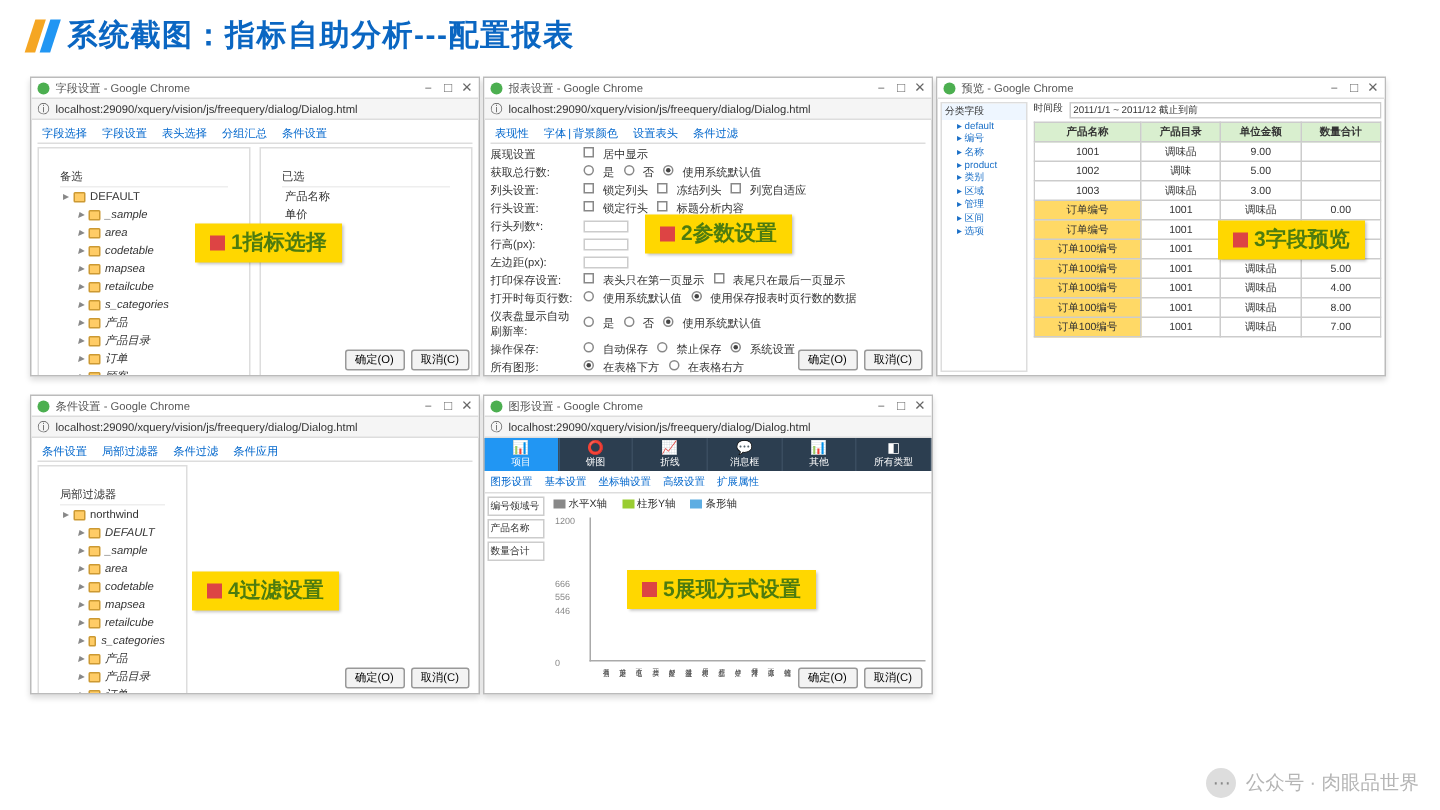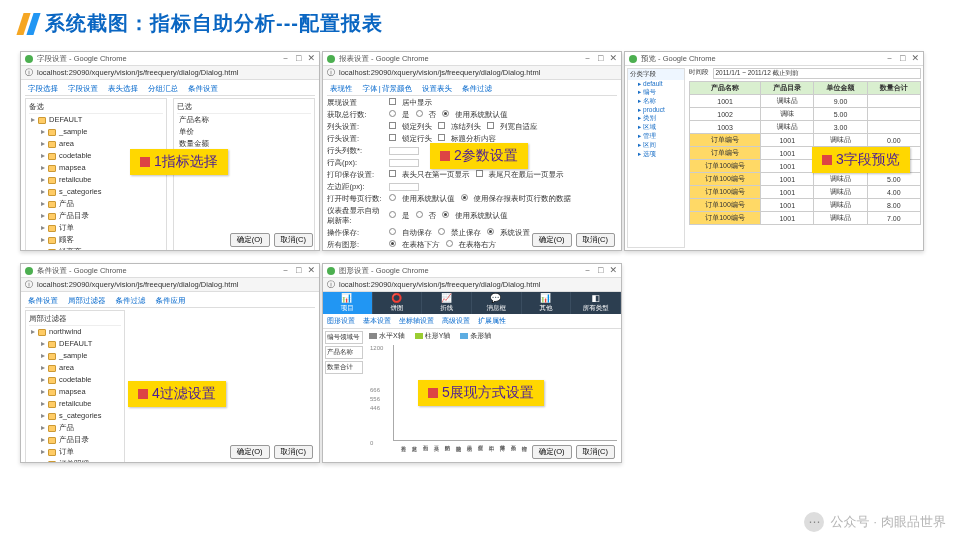--- a/index.html
+++ b/index.html
@@ -26,24 +26,24 @@
   .addr .url { flex: 1; color: #333; font-size: 7.5px; white-space: nowrap; overflow: hidden; text-overflow: ellipsis; }
   .win-body { flex: 1; overflow: hidden; padding: 3px 4px; position: relative; }
   
   .tabs { display: flex; gap: 4px; font-size: 7.5px; color: #06c; margin-bottom: 2px; border-bottom: 1px solid #ddd; }
   .tabs span { padding: 1px 3px; cursor: default; font-family: Liberation Mono, monospace; }
   
   .tree { font-size: 7.5px; line-height: 12px; color: #333; }
   .tree .itm { display: flex; align-items: center; gap: 3px; padding-left: 2px; }
   .tree .fld::before { content: "▸"; color: #888; font-size: 8px; }
   .tree .ico-folder { width: 8px; height: 7px; background: #ffcc66; border: 1px solid #cc9933; border-radius: 1px; }
-  .tree .intree { padding-left: 12px; }
+  .tree .intree { padding-left: 12px; font-style: italic; }
   
   .two { display: flex; gap: 6px; height: 100%; }
-  .col { flex: 1; border: 1px solid #ddd; padding: 3px; overflow: hidden; }
+  .col { flex: 1; border: 1px solid #ddd; padding: 14px; overflow: hidden; }
   .colhead { font-size: 7.5px; color: #333; padding-bottom: 1px; border-bottom: 1px solid #eee; }
   
   .frm .row { display: flex; align-items: center; gap: 4px; font-size: 7.5px; margin-bottom: 2px; }
   .frm .lab { width: 58px; color: #333; text-align: left; }
   .frm .opts { display: flex; gap: 6px; flex-wrap: wrap; }
   .ra { display: inline-block; width: 7px; height: 7px; border: 1px solid #888; border-radius: 50%; }
   .ra.on::after { content: ""; display: block; width: 3px; height: 3px; background: #444; border-radius: 50%; margin: 1px; }
   .ck { display: inline-block; width: 7px; height: 7px; border: 1px solid #888; }
   
   .dlg-footer { position: absolute; bottom: 3px; right: 6px; display: flex; gap: 4px; }
@@ -65,21 +65,21 @@
   .chart-area { position: relative; height: 96px; margin: 2px 4px 0 28px; border-left: 1px solid #aaa; border-bottom: 1px solid #aaa; }
   .grid-y { position: absolute; left: -24px; font-size: 6px; color: #888; }
   .bars { position: absolute; bottom: 0; left: 4px; right: 0; display: flex; align-items: flex-end; gap: 2px; height: 100%; }
   .grp { display: flex; gap: 1px; align-items: flex-end; }
   .bar { width: 4px; }
   .bar.b1 { background: #9acd32; }
   .bar.b2 { background: #5dade2; }
   .xlabels { display: flex; gap: 2px; margin-left: 32px; font-size: 5.5px; color: #555; }
   .xlabels span { width: 9px; writing-mode: vertical-rl; text-orientation: upright; line-height: 1; height: 30px; overflow: hidden; }
   
-  .callout { position: absolute; background: #ffd700; color: #4c1d95; font-size: 14px; font-weight: 400; padding: 4px 10px; box-shadow: 1px 1px 2px rgba(0,0,0,.25); white-space: nowrap; z-index: 50; }
+  .callout { position: absolute; background: #ffd700; color: #4d7c0f; font-size: 14px; font-weight: 700; padding: 4px 10px; box-shadow: 1px 1px 2px rgba(0,0,0,.25); white-space: nowrap; z-index: 50; }
   .callout .sq { display: inline-block; width: 10px; height: 10px; background: #d44; margin-right: 4px; vertical-align: -1px; }
   
   .pv-wrap { display: flex; gap: 4px; height: 100%; }
   .pv-side { width: 58px; border: 1px solid #ddd; font-size: 6.5px; color: #1a6fc7; overflow: hidden; }
   .pv-side .hd { background: #eef6ff; padding: 1px 2px; color: #333; }
   .pv-side .it { padding: 0 2px 0 10px; white-space: nowrap; }
   .pv-main { flex: 1; overflow: hidden; }
   .pv-filter { display: flex; gap: 4px; font-size: 6.5px; color: #333; margin-bottom: 2px; }
   
   .credit { position: absolute; bottom: 8px; right: 14px; display: flex; align-items: center; gap: 6px; color: #b5b5b5; font-size: 13px; }
@@ -204,28 +204,28 @@
                 <span style="border:1px solid #ccc;width:30px;display:inline-block;height:8px;"></span>
               </span>
             </div>
             <div class="row">
               <span class="lab">行高(px):</span>
               <span class="opts">
                 <span style="border:1px solid #ccc;width:30px;display:inline-block;height:8px;"></span>
               </span>
             </div>
             <div class="row">
-              <span class="lab">打印保存设置:</span>
-              <span class="opts"><span class="ck"></span>表头只在第一页显示 <span class="ck"></span>表尾只在最后一页显示</span>
-            </div>
-            <div class="row">
               <span class="lab">左边距(px):</span>
               <span class="opts">
                 <span style="border:1px solid #ccc;width:30px;display:inline-block;height:8px;"></span>
               </span>
+            </div>
+            <div class="row">
+              <span class="lab">打印保存设置:</span>
+              <span class="opts"><span class="ck"></span>表头只在第一页显示 <span class="ck"></span>表尾只在最后一页显示</span>
             </div>
             <div class="row">
               <span class="lab">打开时每页行数:</span>
               <span class="opts"><span class="ra"></span>使用系统默认值 <span class="ra on"></span>使用保存报表时页行数的数据</span>
             </div>
             <div class="row">
               <span class="lab">仪表盘显示自动刷新率:</span>
               <span class="opts"><span class="ra"></span>是 <span class="ra"></span>否 <span class="ra on"></span>使用系统默认值</span>
             </div>
             <div class="row">

